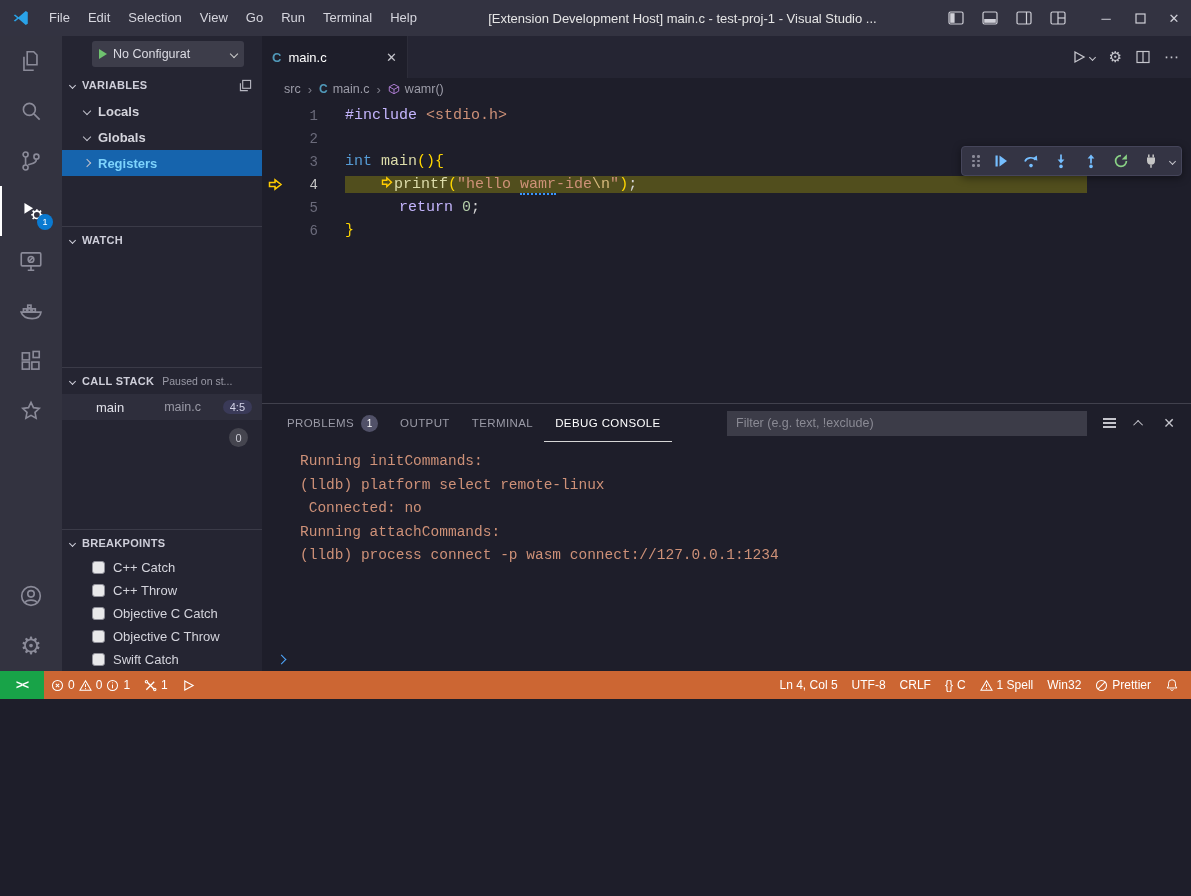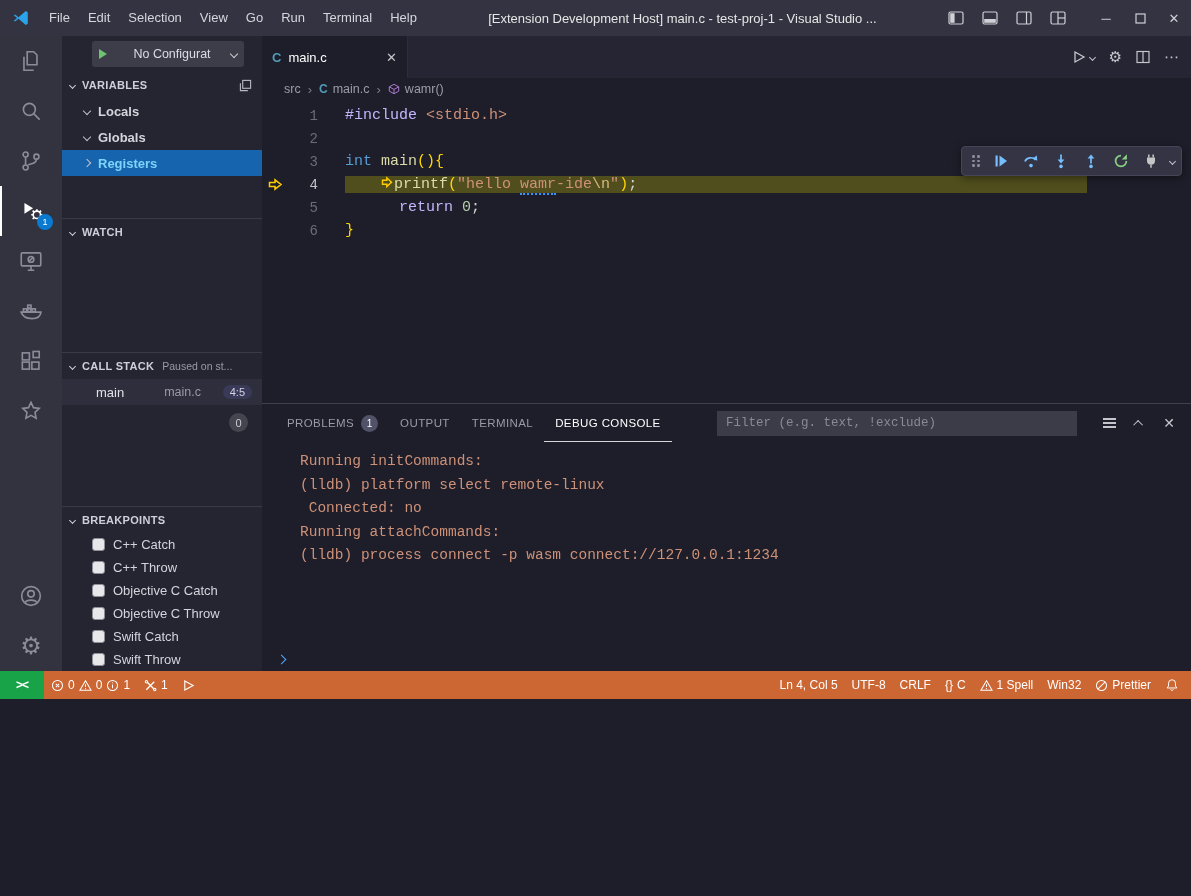--- a/index.html
+++ b/index.html
@@ -26,21 +26,21 @@
   .ab-item { height:50px; display:flex; align-items:center; justify-content:center; color:#8b8b99; position:relative; }
   .ab-item svg { stroke:currentColor; fill:none; stroke-width:1.5; width:26px; height:26px; }
   .ab-item.active { color:#ffffff; border-left:2px solid #ffffff; }
   .ab-badge { position:absolute; right:9px; bottom:6px; background:#0a7ad1; color:#fff; font-size:9px;
     width:16px; height:16px; border-radius:50%; display:flex; align-items:center; justify-content:center; }
   .ab-bottom { margin-top:auto; }
   .gear-glyph { font-size:24px; line-height:1; }
 
   
   .sidebar { width:200px; background:#252532; display:flex; flex-direction:column; font-size:13px; }
-  .config-row { height:36px; display:flex; align-items:center; padding-left:30px; flex:0 0 36px;text-align:center; }
+  .config-row { height:36px; display:flex; align-items:center; padding-left:30px; flex:0 0 36px; }
   .config-dd { height:26px; width:152px; background:#3d3d4a; border-radius:3px; display:flex; align-items:center; padding:0 7px; }
   .play-tri { width:0; height:0; border-left:8px solid #6fc26f; border-top:5px solid transparent; border-bottom:5px solid transparent; margin-right:6px; }
   .config-label { flex:1; color:#dcdce4; font-size:12.5px; white-space:nowrap; overflow:hidden; }
   .chev { display:inline-block; width:6px; height:6px; border-right:1.4px solid currentColor; border-bottom:1.4px solid currentColor; transform:rotate(45deg); margin-right:8px; flex:0 0 auto; }
   .chev.right { transform:rotate(-45deg); }
   .sec { display:flex; flex-direction:column; border-top:1px solid #3b3b48; }
   .sec-header { height:26px; display:flex; align-items:center; padding-left:8px; font-size:11px; font-weight:bold; color:#cfcfda; letter-spacing:.3px; flex:0 0 26px; }
   .sec-header .chev { width:5px; height:5px; margin-right:7px; }
   .sec-status { font-weight:normal; font-size:10.5px; color:#9a9aa6; margin-left:8px; letter-spacing:0; }
   .hdr-action { margin-left:auto; margin-right:10px; color:#b8b8c2; display:flex; }
@@ -97,22 +97,22 @@
   .dt-grip { display:grid; grid-template-columns:3px 3px; gap:2px; margin:0 4px; }
   .dt-grip i { width:2.5px; height:2.5px; background:#8a8a98; border-radius:50%; }
   .dt-btn { width:26px; height:24px; display:flex; align-items:center; justify-content:center; }
 
   
   .panel { flex:0 0 268px; background:#1e1e2a; border-top:1px solid #41414d; display:flex; flex-direction:column; position:relative; }
   .panel-header { height:38px; display:flex; align-items:center; padding:0 10px 0 14px; flex:0 0 38px; }
   .ptab { display:flex; align-items:center; gap:7px; padding:0 11px; height:100%; font-size:11.5px; letter-spacing:.4px; color:#9a9aa6; }
   .ptab.active { color:#ffffff; box-shadow:inset 0 -1px 0 #d7d7d7;align-items:center; }
   .ptab-badge { background:#515168; color:#fff; width:17px; height:17px; border-radius:50%; font-size:10px; display:flex; align-items:center; justify-content:center; letter-spacing:0; }
-  .panel-filter { margin-left:auto; margin-right:20px; width:360px; height:25px; background:#3c3c48; border:none; color:#d4d4dc;
-    font-size:12.5px; padding:0 9px; outline:none; font-family:Liberation Mono, monospace; }
+  .panel-filter { margin-left:auto; margin-right:10px; width:360px; height:25px; background:#3c3c48; border:none; color:#d4d4dc;
+    font-size:12.5px; padding:0 9px; outline:none; font-family:Liberation Sans, sans-serif; }
   .panel-filter::placeholder { color:#8a8a94; }
   .panel-actions { display:flex; align-items:center; gap:6px; color:#c5c5cc; }
   .pa-btn { width:24px; height:24px; display:flex; align-items:center; justify-content:center; font-size:14px; }
   .lines-icon { display:flex; flex-direction:column; gap:2.5px; }
   .lines-icon i { width:13px; height:1.6px; background:#c5c5cc; }
   .chev-up { width:7px; height:7px; border-left:1.6px solid #c5c5cc; border-top:1.6px solid #c5c5cc; transform:rotate(45deg) translateY(2px); }
 
   .console { flex:1; padding:8px 0 0 38px; font-family:"Liberation Mono","DejaVu Sans Mono",monospace;
     font-size:14.5px; color:#ce9178; line-height:23.5px; white-space:pre; overflow:hidden; }
   .console-prompt { height:24px; display:flex; align-items:center; padding-left:16px; flex:0 0 24px; }
@@ -337,24 +337,20 @@
               <span class="bp-check"></span>
               <span>Objective C Catch</span>
             </div>
             <div class="bp-row">
               <span class="bp-check"></span>
               <span>Objective C Throw</span>
             </div>
             <div class="bp-row">
               <span class="bp-check"></span>
               <span>Swift Catch</span>
-            </div>
-            <div class="bp-row">
-              <span class="bp-check"></span>
-              <span>Swift Throw</span>
             </div>
           </div>
       </div>
     </div>
 
     <div class="editor-col">
 
       <div class="tabbar">
         <div class="tab">
           <span class="tab-lang">C</span>

